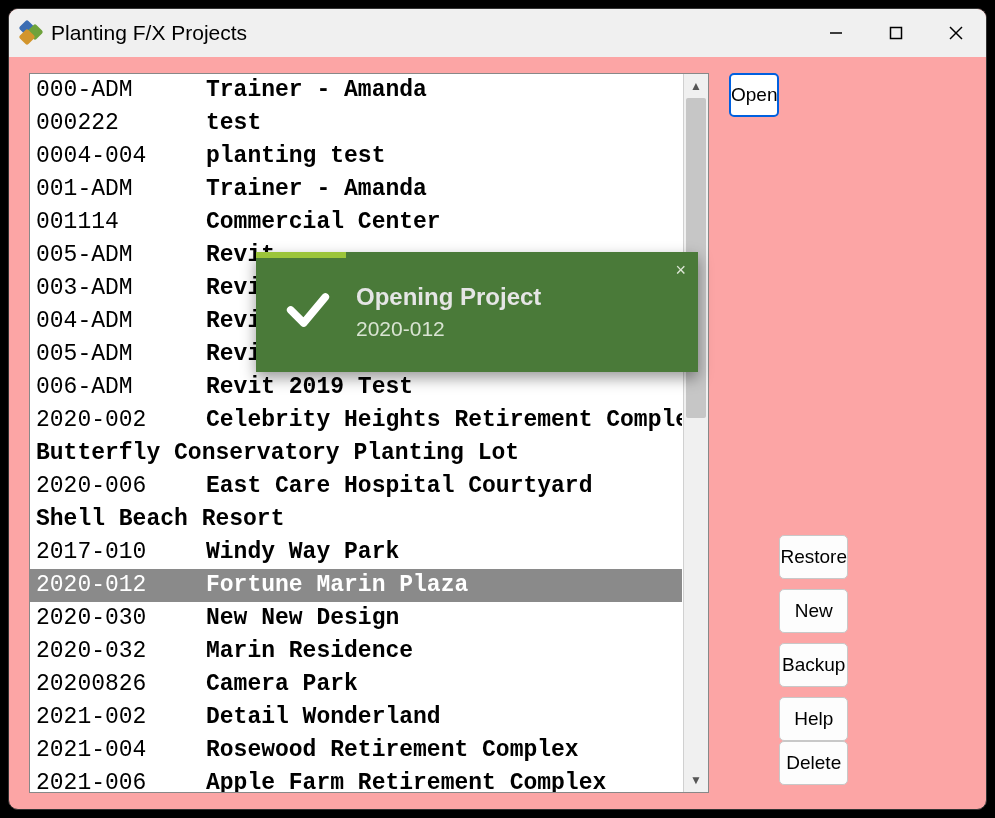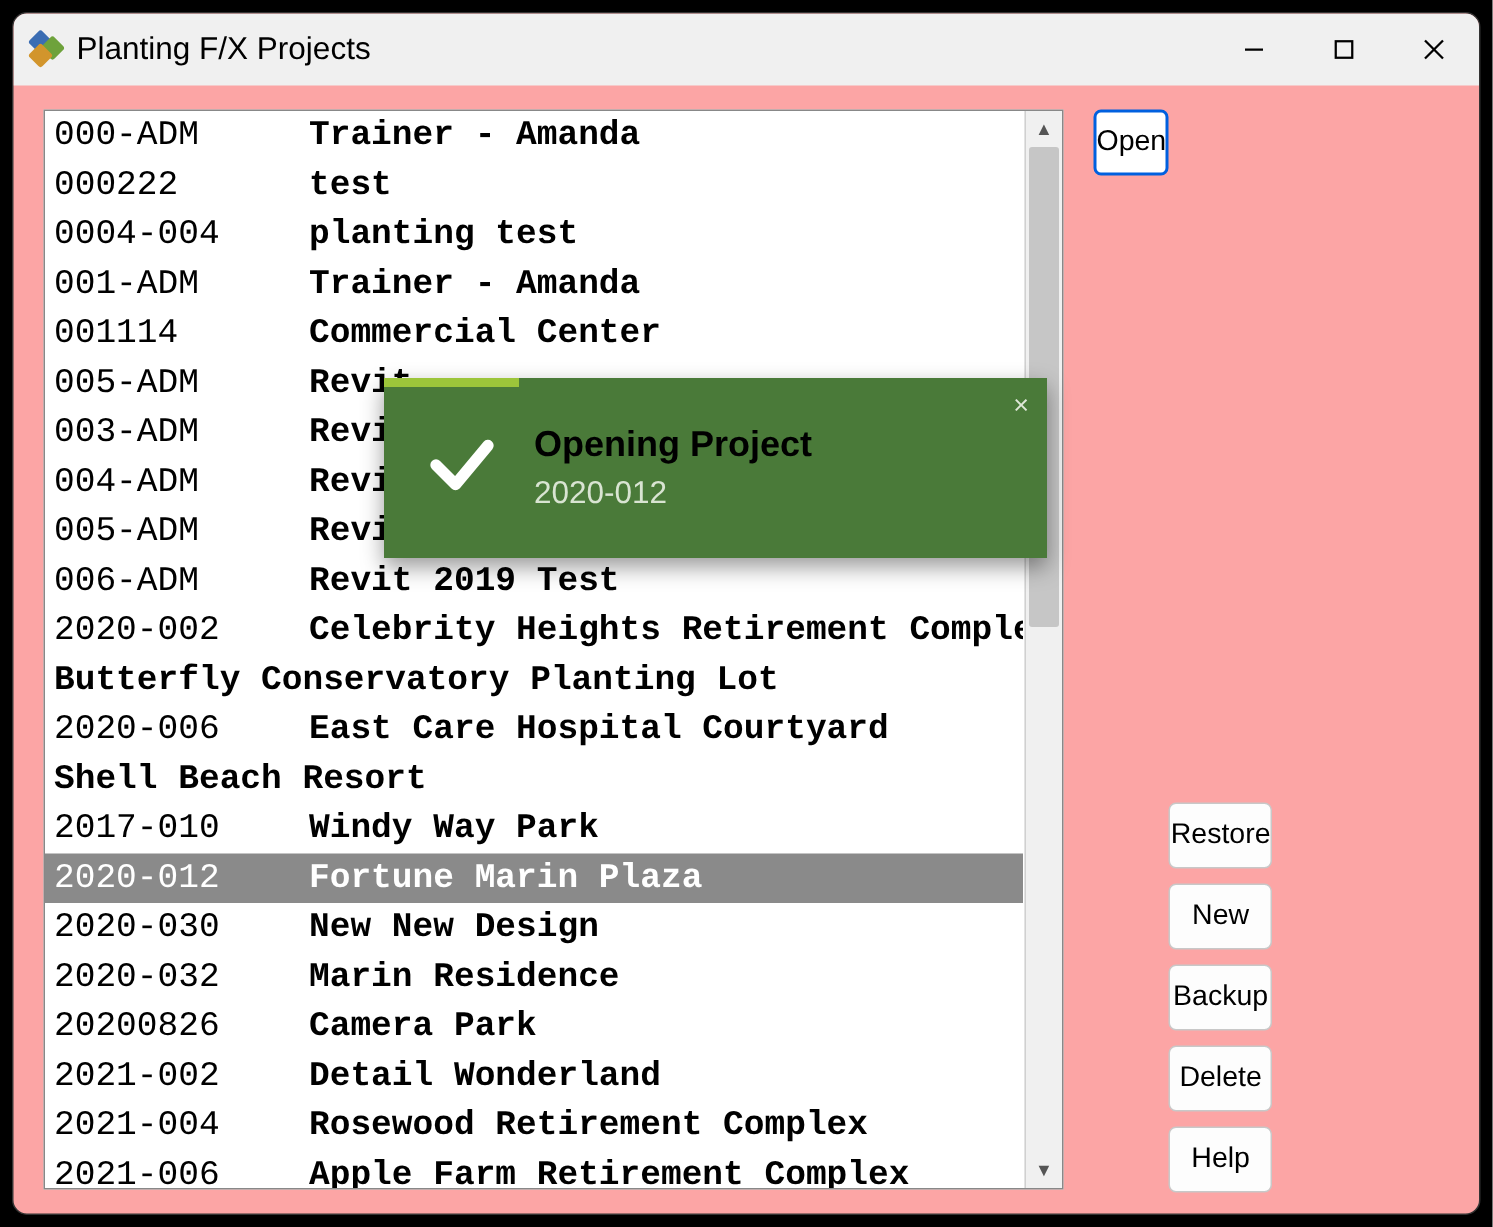--- a/index.html
+++ b/index.html
@@ -156,21 +156,21 @@
   }
   .toast-progress {
     position:absolute;
     left:0; top:0;
     height:6px;
     width: 90px;
     background:#9cc53a;
   }
   .toast-check svg { width: 52px; height: 52px; }
   .toast-body { margin-left: 22px; }
-  .toast-title { font-size: 24px; font-weight: 600; color:#000000; }
+  .toast-title { font-size: 24px; font-weight: 600; color:#e5e5e5; }
   .toast-sub { font-size: 21px; margin-top: 6px; color:#d9e4d2;}
   .toast-close {
     position:absolute;
     right:12px;
     top:8px;
     font-size:18px;
     color:#dfe7d8;
   }
 </style>
 </head>
@@ -304,22 +304,22 @@
         <div class="sb-arrow">▼</div>
       </div>
     </div>
 
     <div class="side">
       <div class="btn primary">Open</div>
       <div class="side-bottom">
         <div class="btn">Restore</div>
         <div class="btn">New</div>
         <div class="btn">Backup</div>
+        <div class="btn" style="margin-bottom:0">Help</div>
         <div class="btn">Delete</div>
-        <div class="btn" style="margin-bottom:0">Help</div>
       </div>
     </div>
 
   </div>
 </div>
 
 <div class="toast">
   <div class="toast-progress"></div>
   <div class="toast-check">
     <svg viewBox="0 0 24 24">

